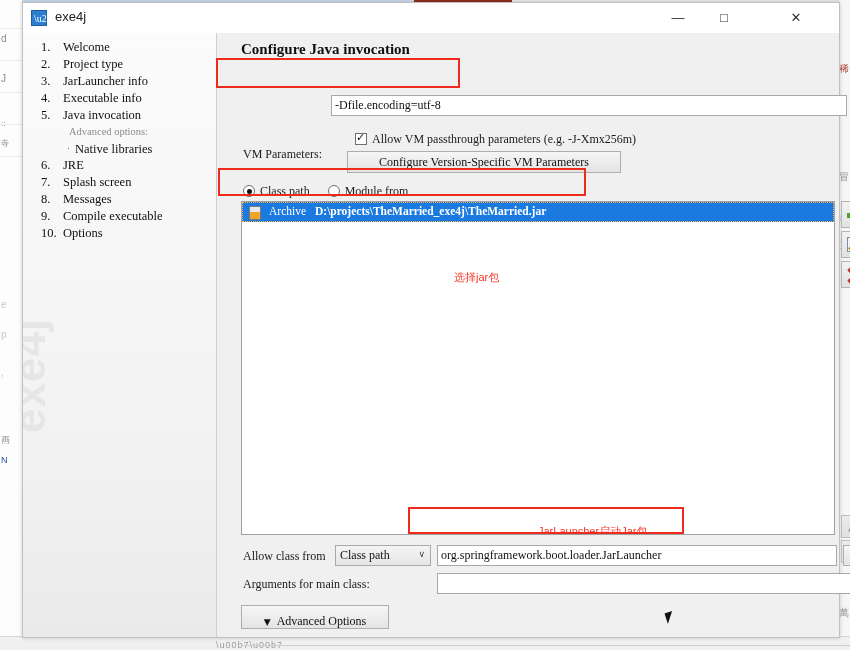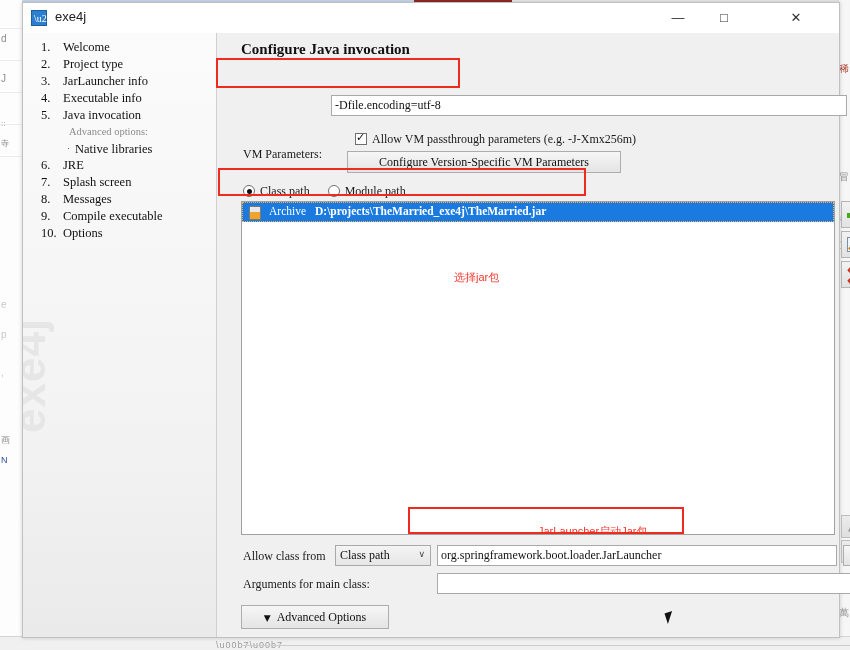--- a/index.html
+++ b/index.html
@@ -263,21 +263,21 @@
   .args-row { position: absolute; left: 0; top: 510px; height: 22px; width: 620px; }
   .args-label { position: absolute; left: 2px; top: 4px; }
   .args-input {
     position: absolute; left: 196px; top: 0; width: 430px; height: 21px;
     background: #fff; border: 1px solid #a9a9a9; box-sizing: border-box;
     font-size: 12px; padding: 2px 3px; font-family: "Liberation Serif", serif;
     outline: none;
   }
   .adv-btn {
     position: absolute; left: 0; top: 542px; width: 148px; height: 24px;
-    line-height: 22px;
+    line-height: 30px;
   }
   .adv-btn .tri { font-size: 9px; margin-right: 6px; font-family: "DejaVu Sans", sans-serif; }
 
   
   .sep {
     position: absolute; left: 0; top: 582px; width: 626px; height: 1px;
     background: #cdcdcd;
   }
 
   
@@ -406,21 +406,21 @@
 
         </div>
 
         <div class="cbrow">
           <span class="cbox"></span><span class="lbl-sm">Allow VM passthrough parameters (e.g. -J-Xmx256m)</span>
         </div>
 
         <div class="btn vbtn">Configure Version-Specific VM Parameters</div>
 
         <div class="radio-row">
-          <span class="radio on"></span><span class="lbl-sm">Class path</span><span class="radio-gap"></span><span class="radio"></span><span class="lbl-sm">Module path</span>
+          <span class="radio on"></span><span class="lbl-sm">Class path</span><span class="radio-gap"></span><span class="radio"></span><span class="lbl-sm">Module from</span>
         </div>
 
         <div class="listbox">
           <div class="list-row">
             <span class="jar-ico"></span>
             <span class="kind">Archive</span>
             <span class="path">D:\projects\TheMarried_exe4j\TheMarried.jar</span>
           </div>
           <div class="ann ann-1">选择jar包</div>
           <div class="ann ann-2">JarLauncher启动Jar包</div>

